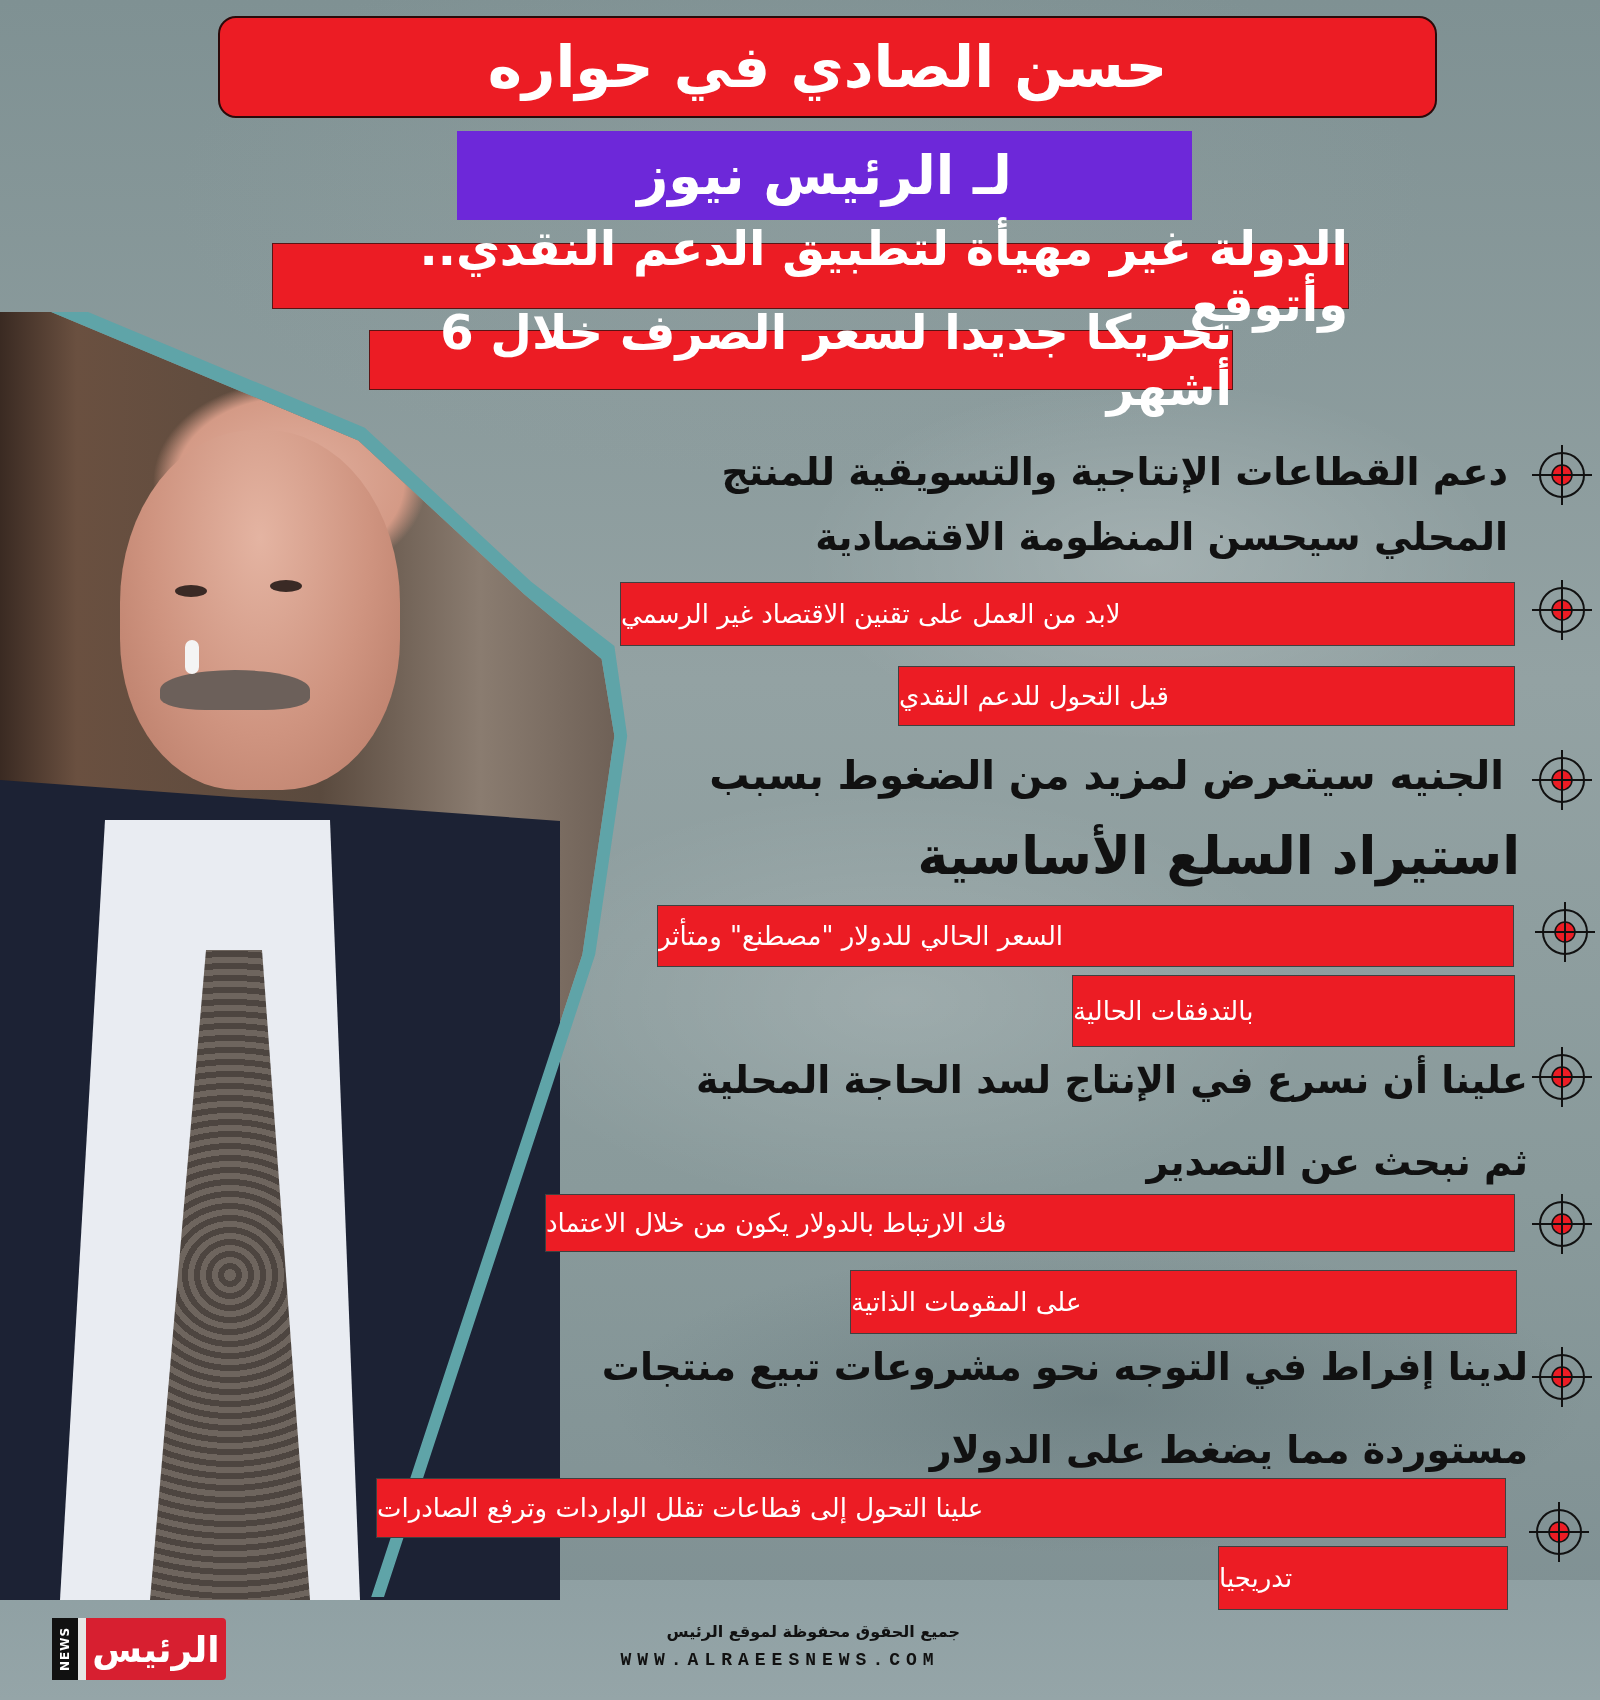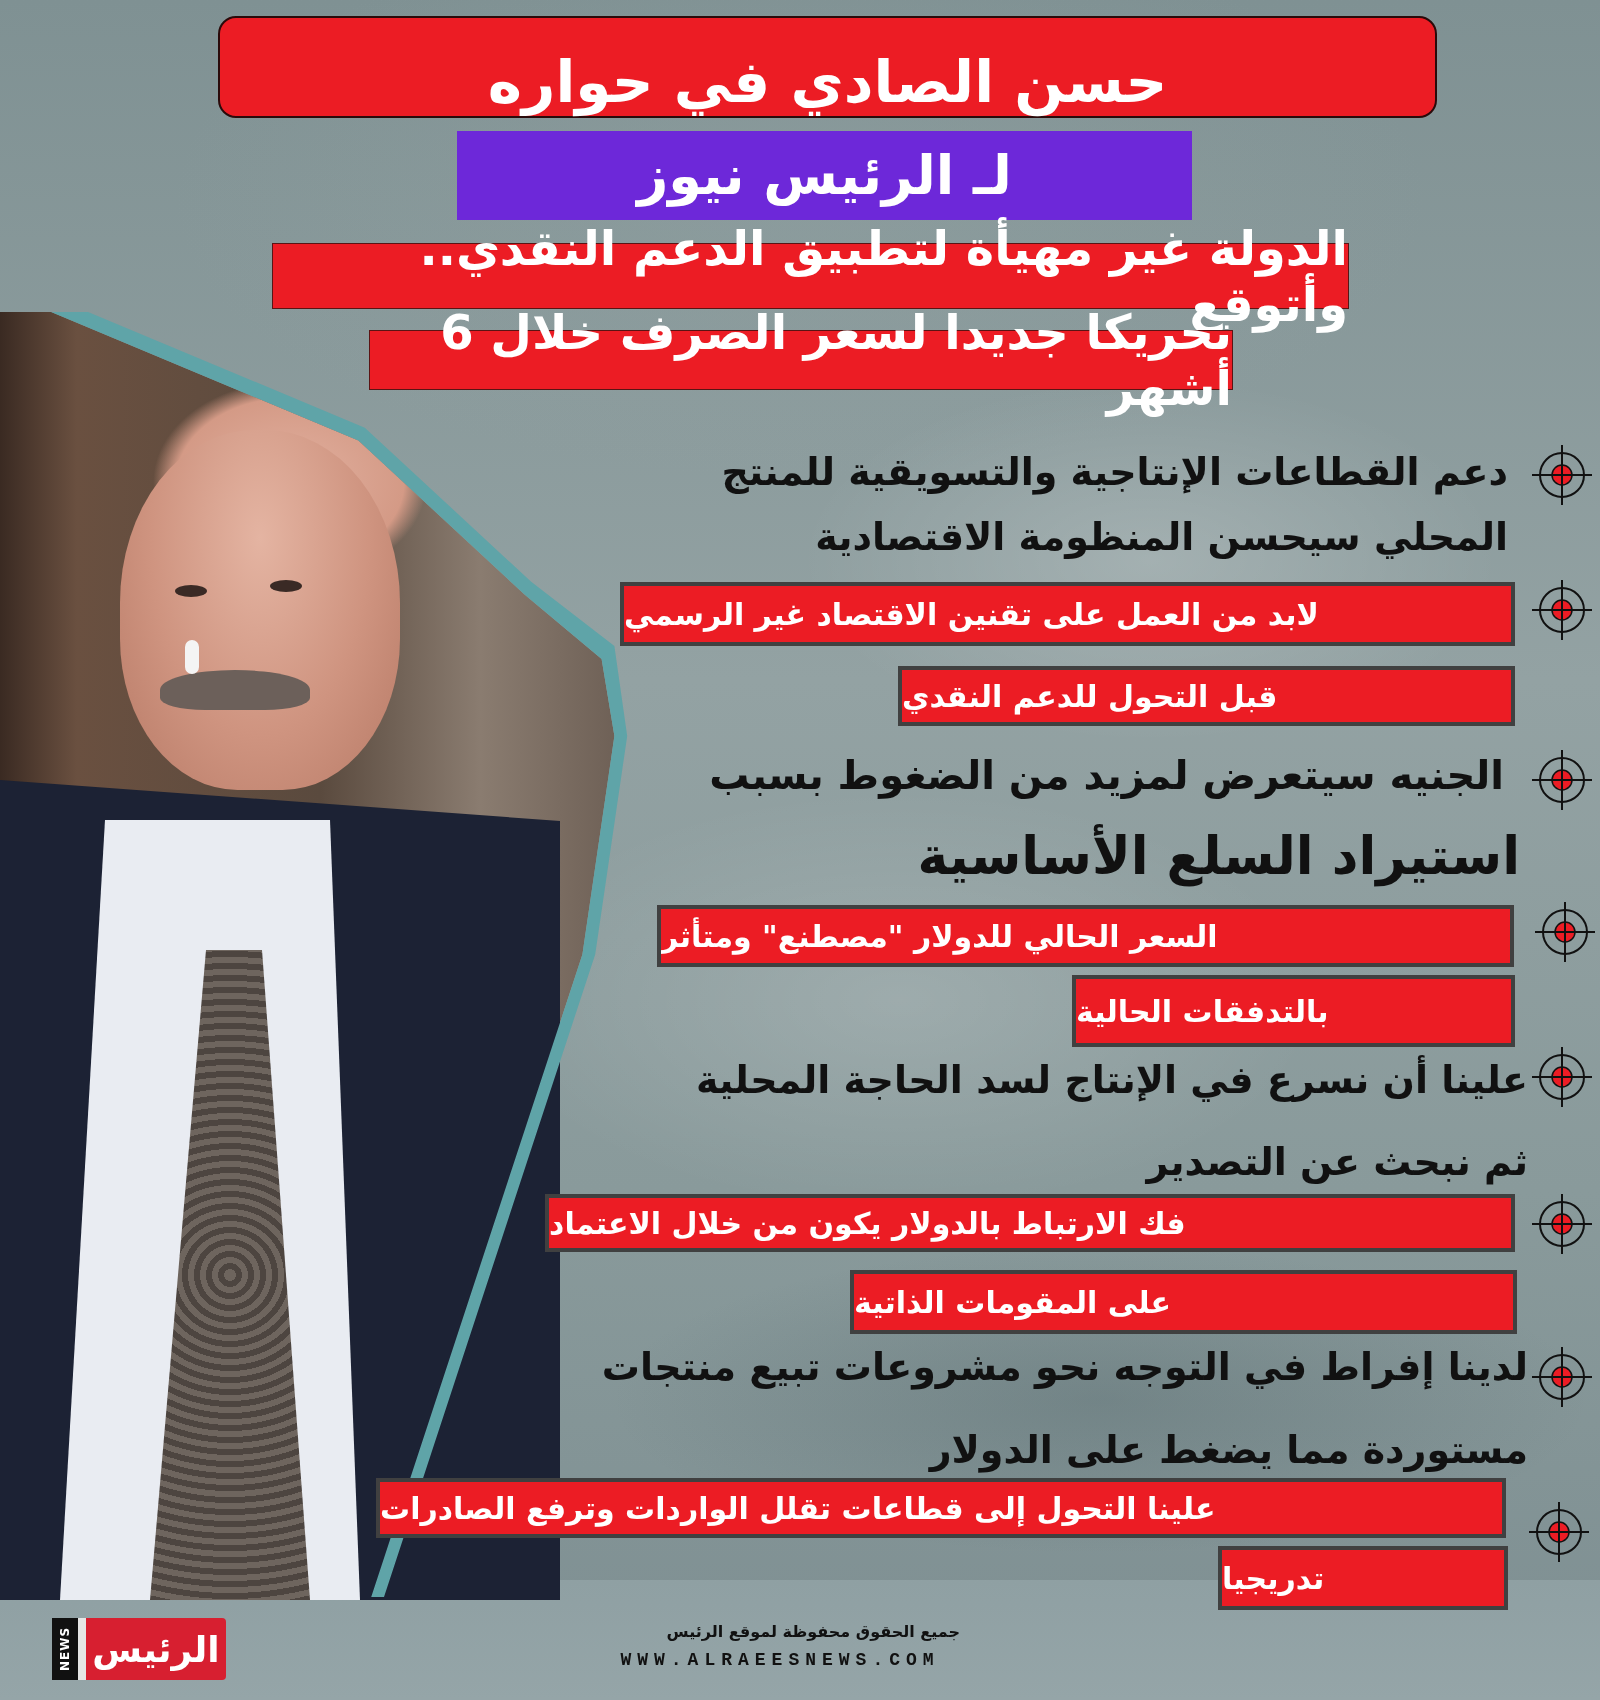--- a/index.html
+++ b/index.html
@@ -19,21 +19,21 @@
   }
   .bottom-band {
     position: absolute; left: 0; right: 0; top: 1580px; bottom: 0;
     background: linear-gradient(180deg, #8fa0a3 0%, #95a5a8 100%);
   }
 
   
   .title-box {
     position: absolute; left: 218px; top: 16px; width: 1215px; height: 98px;
     background: #ec1c24; border: 2px solid #2a0a0a; border-radius: 18px;
-    display: flex; align-items: flex-end; justify-content: center;
+    display: flex; align-items: center; justify-content: center;
     color: #fff; font-weight: bold; font-size: 58px; direction: rtl;
   }
   .subtitle-box {
     position: absolute; left: 457px; top: 131px; width: 735px; height: 89px;
     background: #6d28d9;
     display: flex; align-items: center; justify-content: center;
     color: #fff; font-weight: bold; font-size: 54px; direction: rtl;
   }
   .headline {
     position: absolute; background: #ec1c24; border: 1px solid #5a1414;
@@ -88,22 +88,22 @@
 
   
   .target {
     position: absolute; width: 64px; height: 64px;
   }
   .bullet-text {
     position: absolute; direction: rtl; text-align: right;
     font-weight: bold; font-size: 38px; color: #111; white-space: nowrap;
   }
   .bullet-red {
-    position: absolute; background: #ec1c24; border: 4px solid #404040;
-    direction: rtl; color: #fff; font-weight: bold; font-size: 30px;
+    position: absolute; background: #ec1c24; border: 1px solid #404040;
+    direction: rtl; color: #fff; font-weight: normal; font-size: 26px;
     display: flex; align-items: center; justify-content: flex-end;
     padding-right: 14px; box-sizing: border-box; white-space: nowrap; overflow: hidden;
   }
 
   
   .logo {
     position: absolute; left: 52px; top: 1618px; width: 174px; height: 62px; display: flex;
   }
   .logo-news {
     width: 26px; height: 62px; background: #111; color: #fff;

